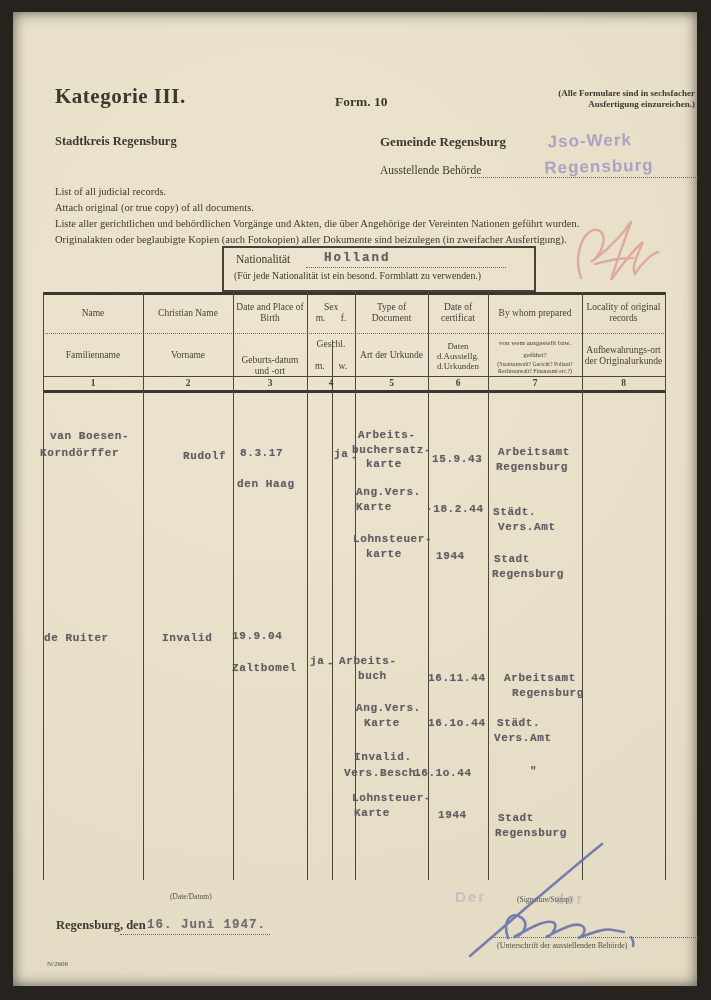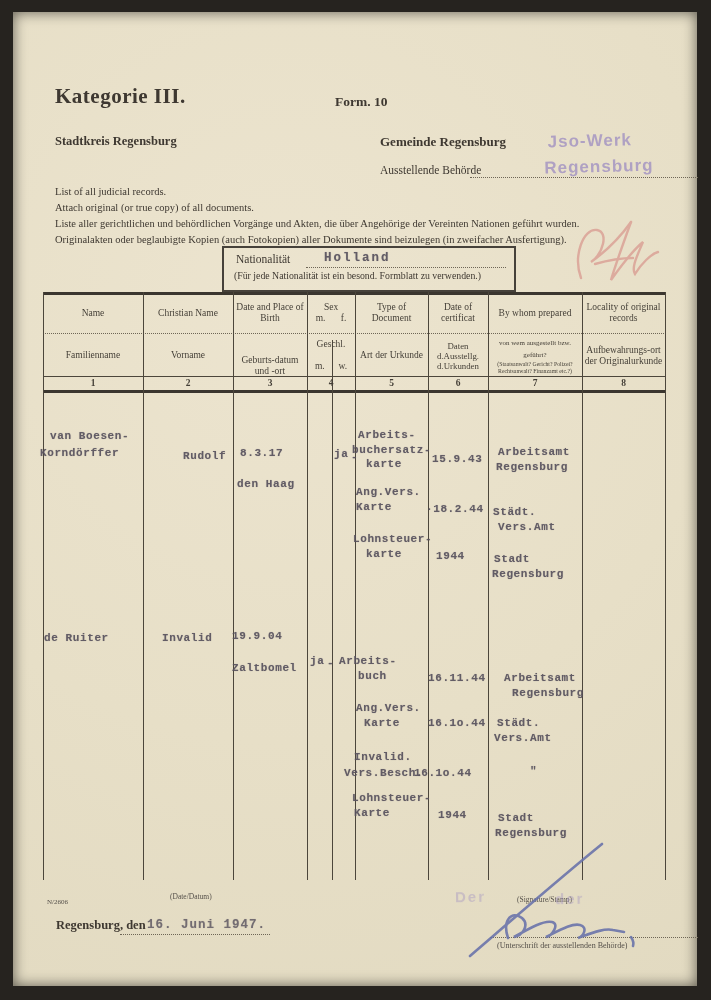--- a/index.html
+++ b/index.html
@@ -43,38 +43,42 @@
   svg{position:absolute;overflow:visible;}
 </style>
 </head>
 <body>
 
 <div id="screen">
   <div class="paper"></div>
 
   <div class="abs kategorie printed" style="left:55px;top:84px;">Kategorie III.</div>
   <div class="abs form10 printed" style="left:335px;top:94px;">Form. 10</div>
+  <div class="abs note printed" style="right:16px;top:88px;width:200px;">
+    <div>(Alle Formulare sind in sechsfacher</div>
+    <div>Ausfertigung einzureichen.)</div>
+  </div>
 
   <div class="abs sub printed" style="left:55px;top:134px;">Stadtkreis Regensburg</div>
   <div class="abs sub printed" style="left:380px;top:134px;font-size:13px;">Gemeinde Regensburg</div>
 
   <div class="abs stamp stamp1" style="left:548px;top:128px;">
     <span style="display:block;">Jso-Werk</span>
     <span style="display:block;margin-left:-4px;">Regensburg</span>
   </div>
 
   <div class="abs lbl printed" style="left:380px;top:164px;">Ausstellende Behörde</div>
   <div class="abs dotline" style="left:470px;top:177px;width:228px;"></div>
 
   <div class="abs instr printed" style="left:55px;top:186px;">List of all judicial records.</div>
   <div class="abs instr printed" style="left:55px;top:202px;">Attach original (or true copy) of all documents.</div>
   <div class="abs instr printed" style="left:55px;top:218px;">Liste aller gerichtlichen und behördlichen Vorgänge und Akten, die über Angehörige der Vereinten Nationen geführt wurden.</div>
   <div class="abs instr printed" style="left:55px;top:234px;">Originalakten oder beglaubigte Kopien (auch Fotokopien) aller Dokumente sind beizulegen (in zweifacher Ausfertigung).</div>
 
-  <div class="abs box" style="left:222px;top:246px;width:290px;height:42px;">
+  <div class="abs box" style="left:222px;top:246px;width:290px;height:42px;padding-left:20px;">
     <span class="abs lbl printed" style="left:12px;top:5px;">Nationalität</span>
     <span class="abs dotline" style="left:82px;top:19px;width:200px;"></span>
     <span class="tw" style="left:100px;top:3px;font-size:12.5px;letter-spacing:2px;">Holland</span>
     <span class="abs printed" style="left:10px;top:22px;font-size:9.8px;">(Für jede Nationalität ist ein besond. Formblatt zu verwenden.)</span>
   </div>
 
   <svg style="left:565px;top:212px;" width="100" height="82" viewBox="0 0 100 82">
     <g fill="none" stroke="#d68b84" stroke-width="2.4" stroke-linecap="round" opacity="0.62">
       <path d="M16,66 C8,44 18,16 32,18 C44,20 38,42 26,50 C40,40 56,24 66,10"></path>
       <path d="M66,10 C58,32 50,54 46,68 C56,54 68,38 78,30 C72,44 66,56 70,62 C76,52 86,42 93,40"></path>
@@ -209,14 +213,14 @@
   <div class="abs tiny" style="left:497px;top:941px;font-size:8px;">(Unterschrift der ausstellenden Behörde)</div>
 
   <svg style="left:450px;top:838px;" width="220" height="125" viewBox="0 0 220 125">
     <g fill="none" stroke="#6872aa" stroke-width="2.6" stroke-linecap="round" opacity="0.88">
       <path d="M20,118 C55,88 110,40 152,6"></path>
       <path d="M58,100 C52,82 62,72 72,80 C80,87 72,98 64,99 C80,90 94,82 102,84 C110,86 102,98 96,99 C110,92 122,85 130,87 C138,89 134,98 128,100 C142,95 154,90 163,92 L174,94"></path>
       <path d="M181,99 c2,3 3,6 2,9"></path>
     </g>
   </svg>
 
-  <div class="abs tiny" style="left:47px;top:898px;font-size:7px;">N/2606</div>
+  <div class="abs tiny" style="left:47px;top:960px;font-size:7px;">N/2606</div>
 </div>
 
 </body></html>

